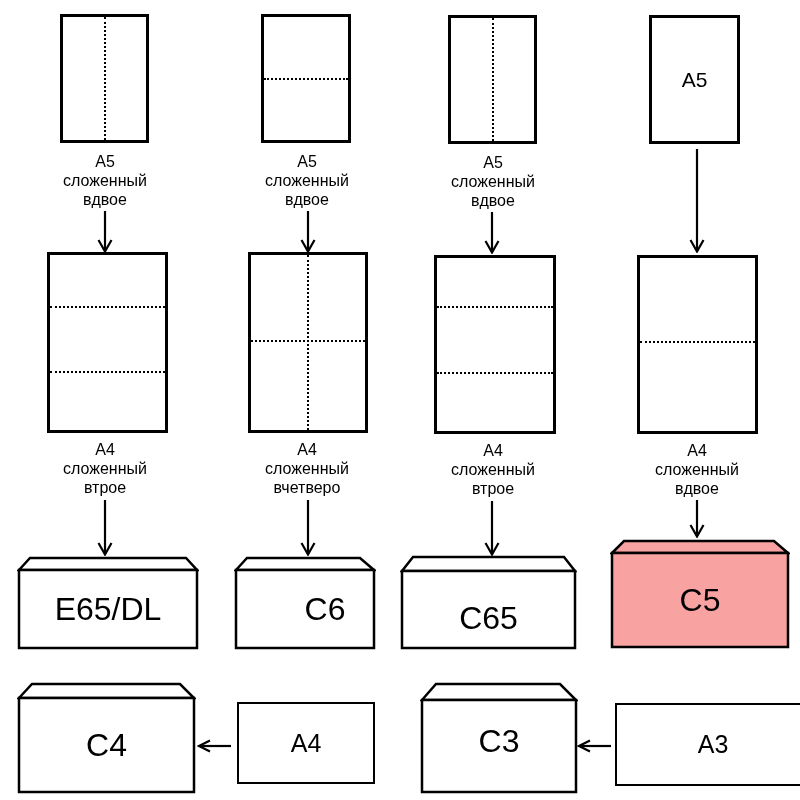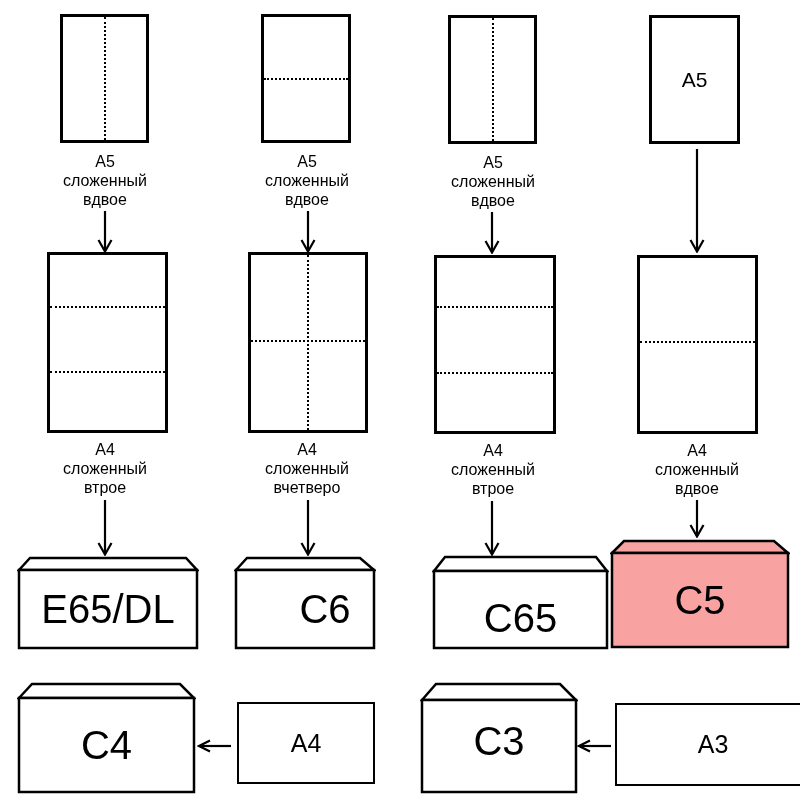--- a/index.html
+++ b/index.html
@@ -20,21 +20,21 @@
   }
   .paper-inner-label {
     position:absolute; inset:0; display:flex; align-items:center; justify-content:center;
     font-size:21px;
   }
   .env { position:absolute; }
   .env svg { display:block; }
   .env-label {
     position:absolute; left:0; right:0; display:flex;
     align-items:center; justify-content:center;
-    font-size:40px; letter-spacing:0px;border-radius:28px;
+    font-size:32px; letter-spacing:0px;border-radius:28px;
   }
   .src-rect {
     position:absolute; background:#fff; border:2.5px solid #000; box-sizing:border-box;
     display:flex; align-items:center; justify-content:center; font-size:25px;
   }
   .arrow { position:absolute; }
   .arrow line, .arrow polyline { stroke:#000; stroke-width:2.2; fill:none; }
 </style>
 </head>
 <body>
@@ -146,21 +146,21 @@
   </svg>
   <div class="env-label" style="top:14px; bottom:2px;">E65/DL</div>
 </div>
 <div class="env" style="left:234px; top:556px; width:142px; height:94px;">
   <svg width="142" height="94">
     <polygon points="2,14 13,2 126,2 140,14" fill="#ffffff" stroke="#000" stroke-width="2.5"></polygon>
     <rect x="2" y="14" width="138" height="78" fill="#ffffff" stroke="#000" stroke-width="2.5"></rect>
   </svg>
   <div class="env-label" style="top:14px; bottom:2px;padding-left:40px;">C6</div>
 </div>
-<div class="env" style="left:432px; top:555px; width:177px; height:112px;">
+<div class="env" style="left:400px; top:555px; width:177px; height:112px;">
   <svg width="177" height="95">
     <polygon points="2,16 13,2 164,2 175,16" fill="#ffffff" stroke="#000" stroke-width="2.5"></polygon>
     <rect x="2" y="16" width="173" height="77" fill="#ffffff" stroke="#000" stroke-width="2.5"></rect>
   </svg>
   <div class="env-label" style="top:16px; bottom:2px;">C65</div>
 </div>
 <div class="env" style="left:610px; top:539px; width:180px; height:111px;">
   <svg width="180" height="111">
     <polygon points="2,14 14,2 164,2 178,14" stroke="#000" stroke-width="2.5" fill="#F9A2A2"></polygon>
     <rect x="2" y="14" width="176" height="94" stroke="#000" stroke-width="2.5" fill="#F9A2A2"></rect>

